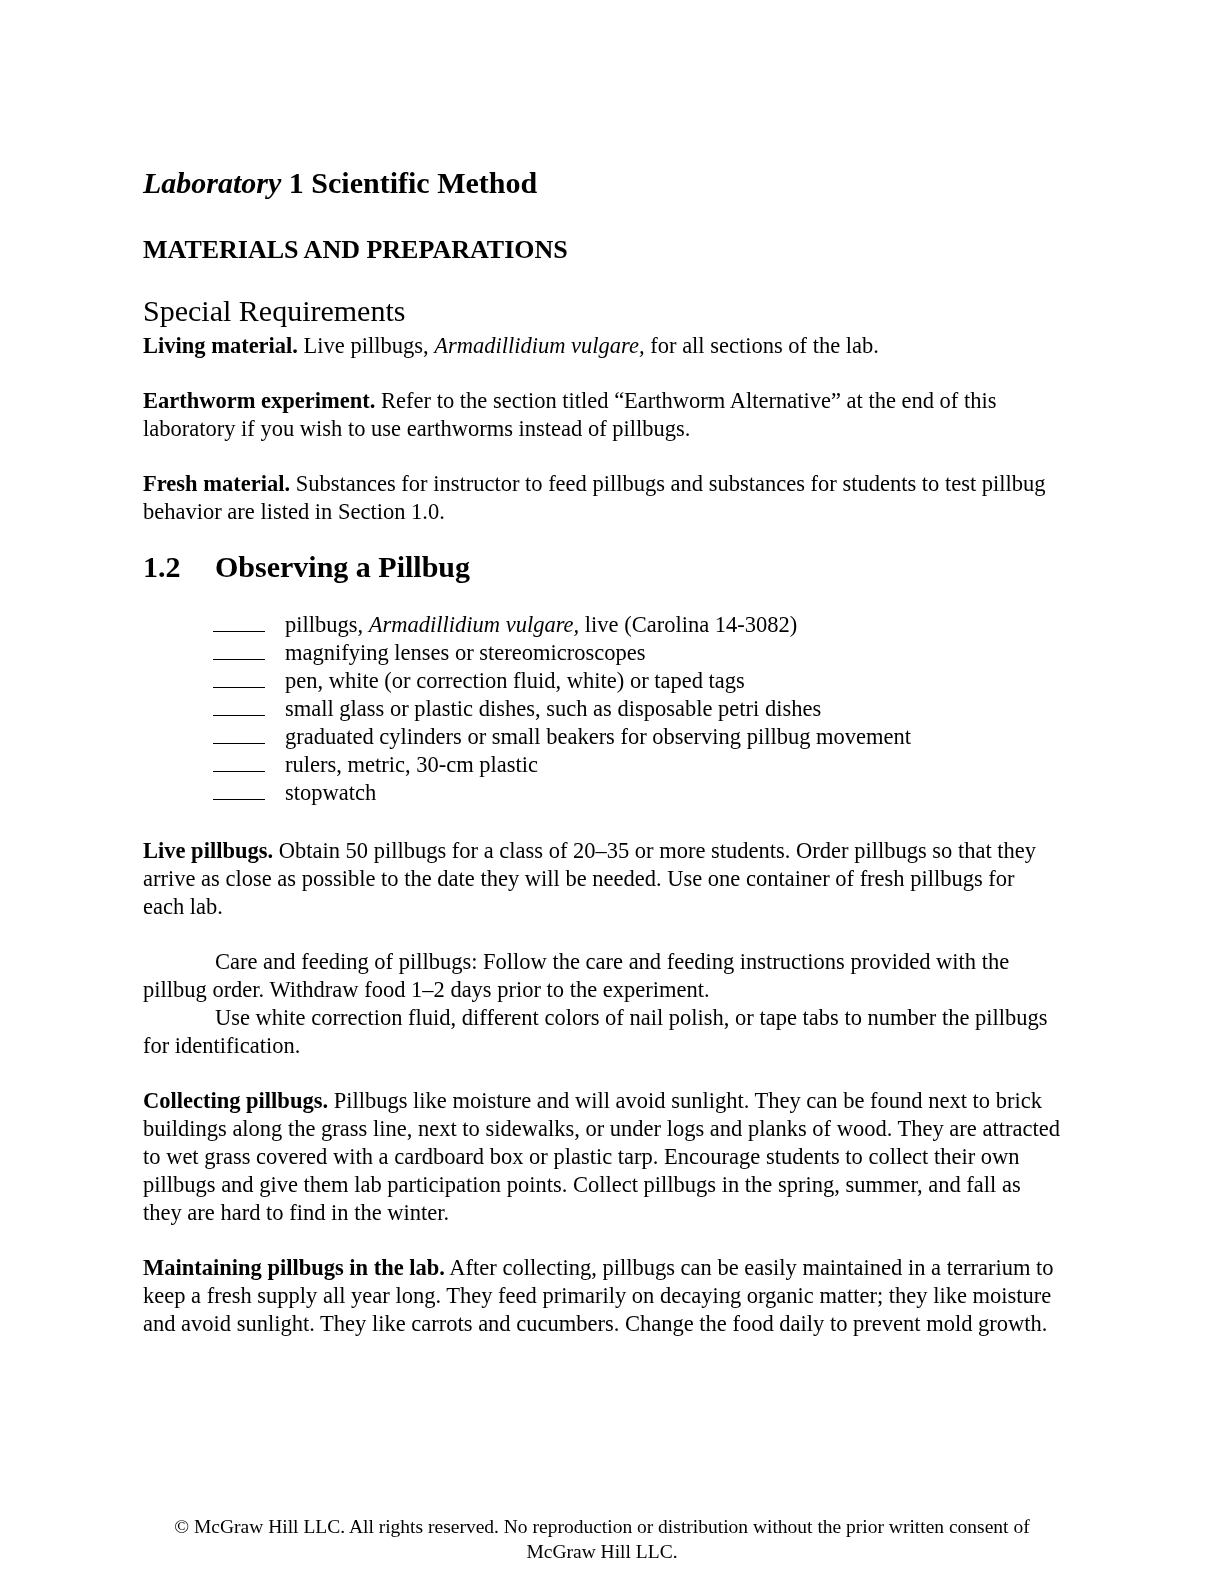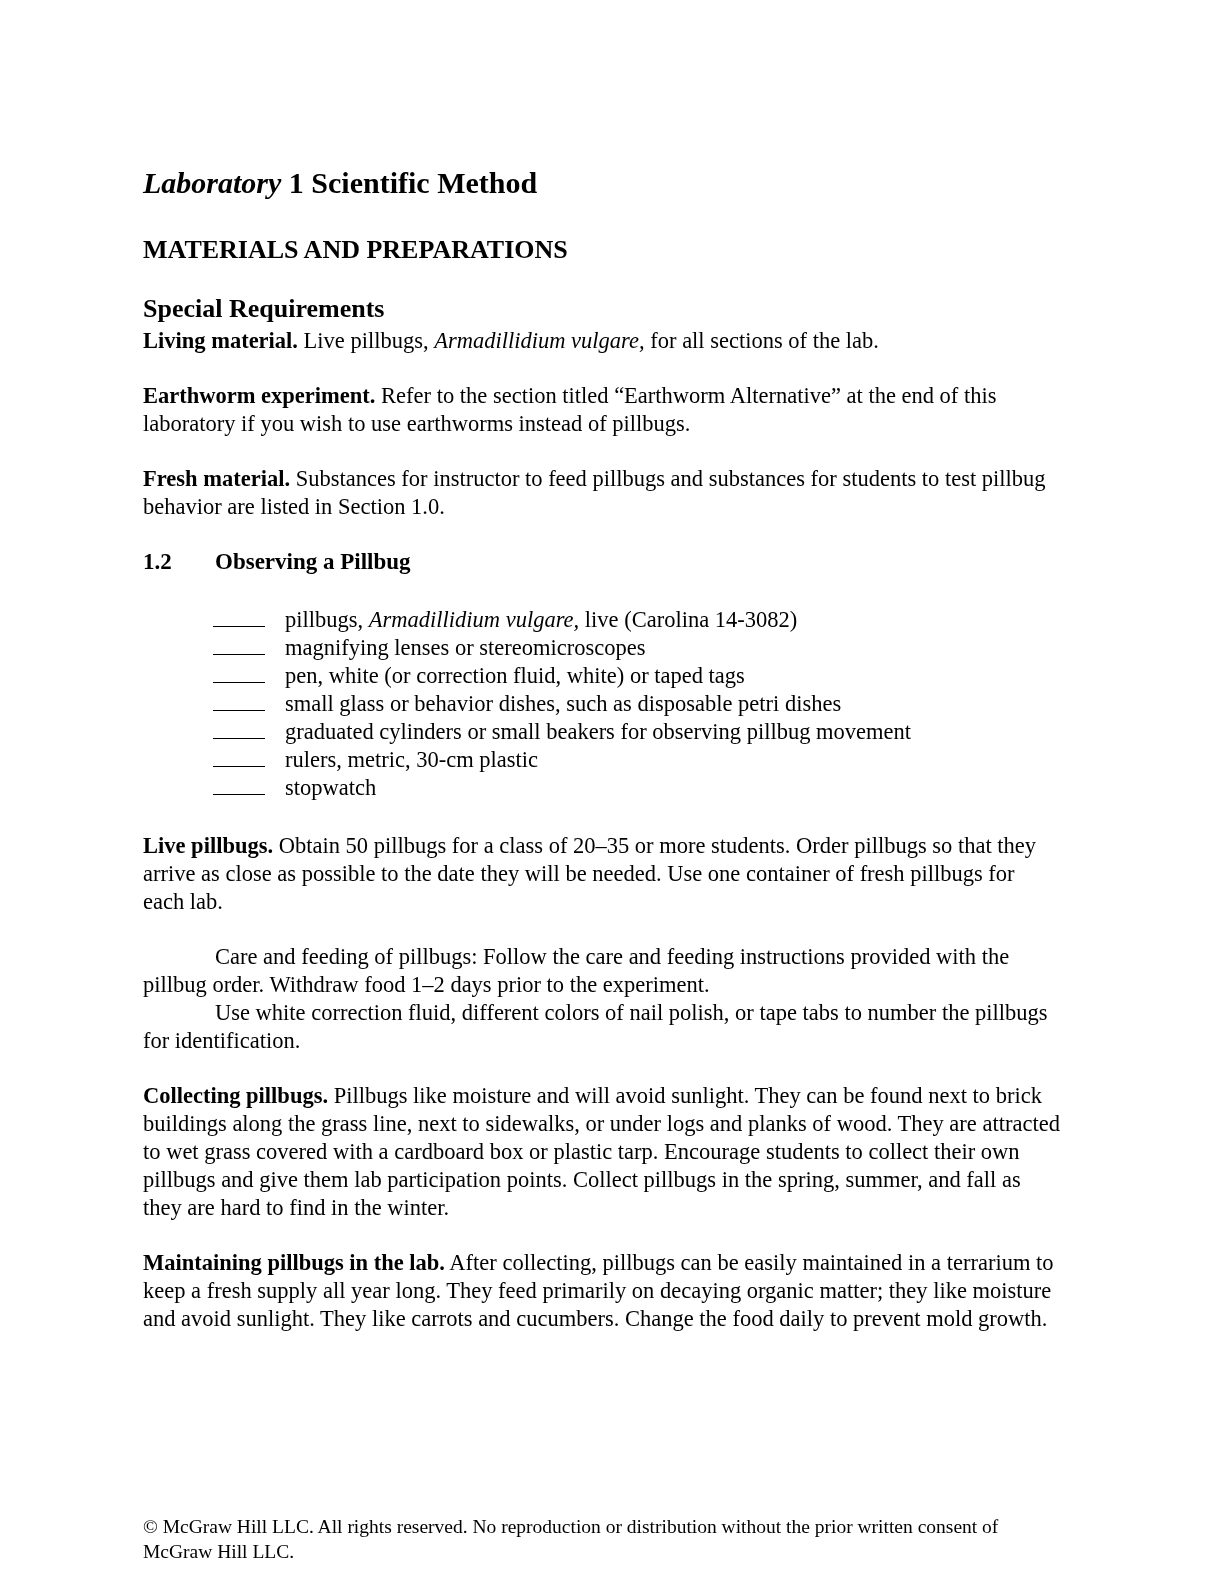--- a/index.html
+++ b/index.html
@@ -28,34 +28,34 @@
     margin: 0 0 34px 0;
     line-height: 1.15;
   }
   .h-materials {
     font-size: 26px;
     font-weight: bold;
     margin: 0 0 30px 0;
     line-height: 1.15;
   }
   .h-special {
-    font-size: 26px;
-    font-weight: bold;
+    font-size: 30px;
+    font-weight: normal;
     margin: 0 0 3px 0;
     line-height: 1.15;
   }
   p.body-para {
     font-size: 22.5px;
     line-height: 28px;
     margin: 0 0 27px 0;
   }
   p.no-gap-bottom { margin-bottom: 0; }
   .b { font-weight: bold; }
   .section-head {
-    font-size: 23px;
+    font-size: 30px;
     font-weight: bold;
     margin: 2px 0 30px 0;
     line-height: 28px;
   }
   .sec-num {
     display: inline-block;
     width: 72px;
   }
   .checklist {
     margin: 0 0 30px 0;
@@ -74,21 +74,21 @@
     vertical-align: baseline;
   }
   .indent-first {
     text-indent: 72px;
   }
   .footer {
     position: absolute;
     left: 143px;
     right: 163px;
     bottom: 46px;
-    text-align: left;
+    text-align: center;
     font-size: 19.5px;
     line-height: 25px;
   }
 </style>
 </head>
 <body>
 
 <div class="page">
 
   <h1 class="doc-title"><em>Laboratory</em><span> 1 Scientific Method</span></h1>
@@ -103,21 +103,21 @@
   <p class="body-para"><span class="b">Earthworm experiment.</span><span> Refer to the section titled “Earthworm Alternative” at the end of this laboratory if you wish to use earthworms instead of pillbugs.</span></p>
 
   <p class="body-para"><span class="b">Fresh material.</span><span> Substances for instructor to feed pillbugs and substances for students to test pillbug behavior are listed in Section 1.0.</span></p>
 
   <p class="section-head"><span class="sec-num">1.2</span><span>Observing a Pillbug</span></p>
 
   <div class="checklist">
     <div class="check-row"><span class="blank"></span><span>pillbugs, </span><em>Armadillidium vulgare,</em><span> live (Carolina 14-3082)</span></div>
     <div class="check-row"><span class="blank"></span><span>magnifying lenses or stereomicroscopes</span><em></em><span></span></div>
     <div class="check-row"><span class="blank"></span><span>pen, white (or correction fluid, white) or taped tags</span><em></em><span></span></div>
-    <div class="check-row"><span class="blank"></span><span>small glass or behavior dishes, such as disposable petri dishes</span><em></em><span></span></div>
+    <div class="check-row"><span class="blank"></span><span>small glass or plastic dishes, such as disposable petri dishes</span><em></em><span></span></div>
     <div class="check-row"><span class="blank"></span><span>graduated cylinders or small beakers for observing pillbug movement</span><em></em><span></span></div>
     <div class="check-row"><span class="blank"></span><span>rulers, metric, 30-cm plastic</span><em></em><span></span></div>
     <div class="check-row"><span class="blank"></span><span>stopwatch</span><em></em><span></span></div>
   </div>
 
   <p class="body-para"><span class="b">Live pillbugs.</span><span> Obtain 50 pillbugs for a class of 20–35 or more students. Order pillbugs so that they arrive as close as possible to the date they will be needed. Use one container of fresh pillbugs for each lab.</span></p>
 
   <p class="body-para no-gap-bottom indent-first">Care and feeding of pillbugs: Follow the care and feeding instructions provided with the pillbug order. Withdraw food 1–2 days prior to the experiment.</p>
   <p class="body-para indent-first">Use white correction fluid, different colors of nail polish, or tape tabs to number the pillbugs for identification.</p>
 

